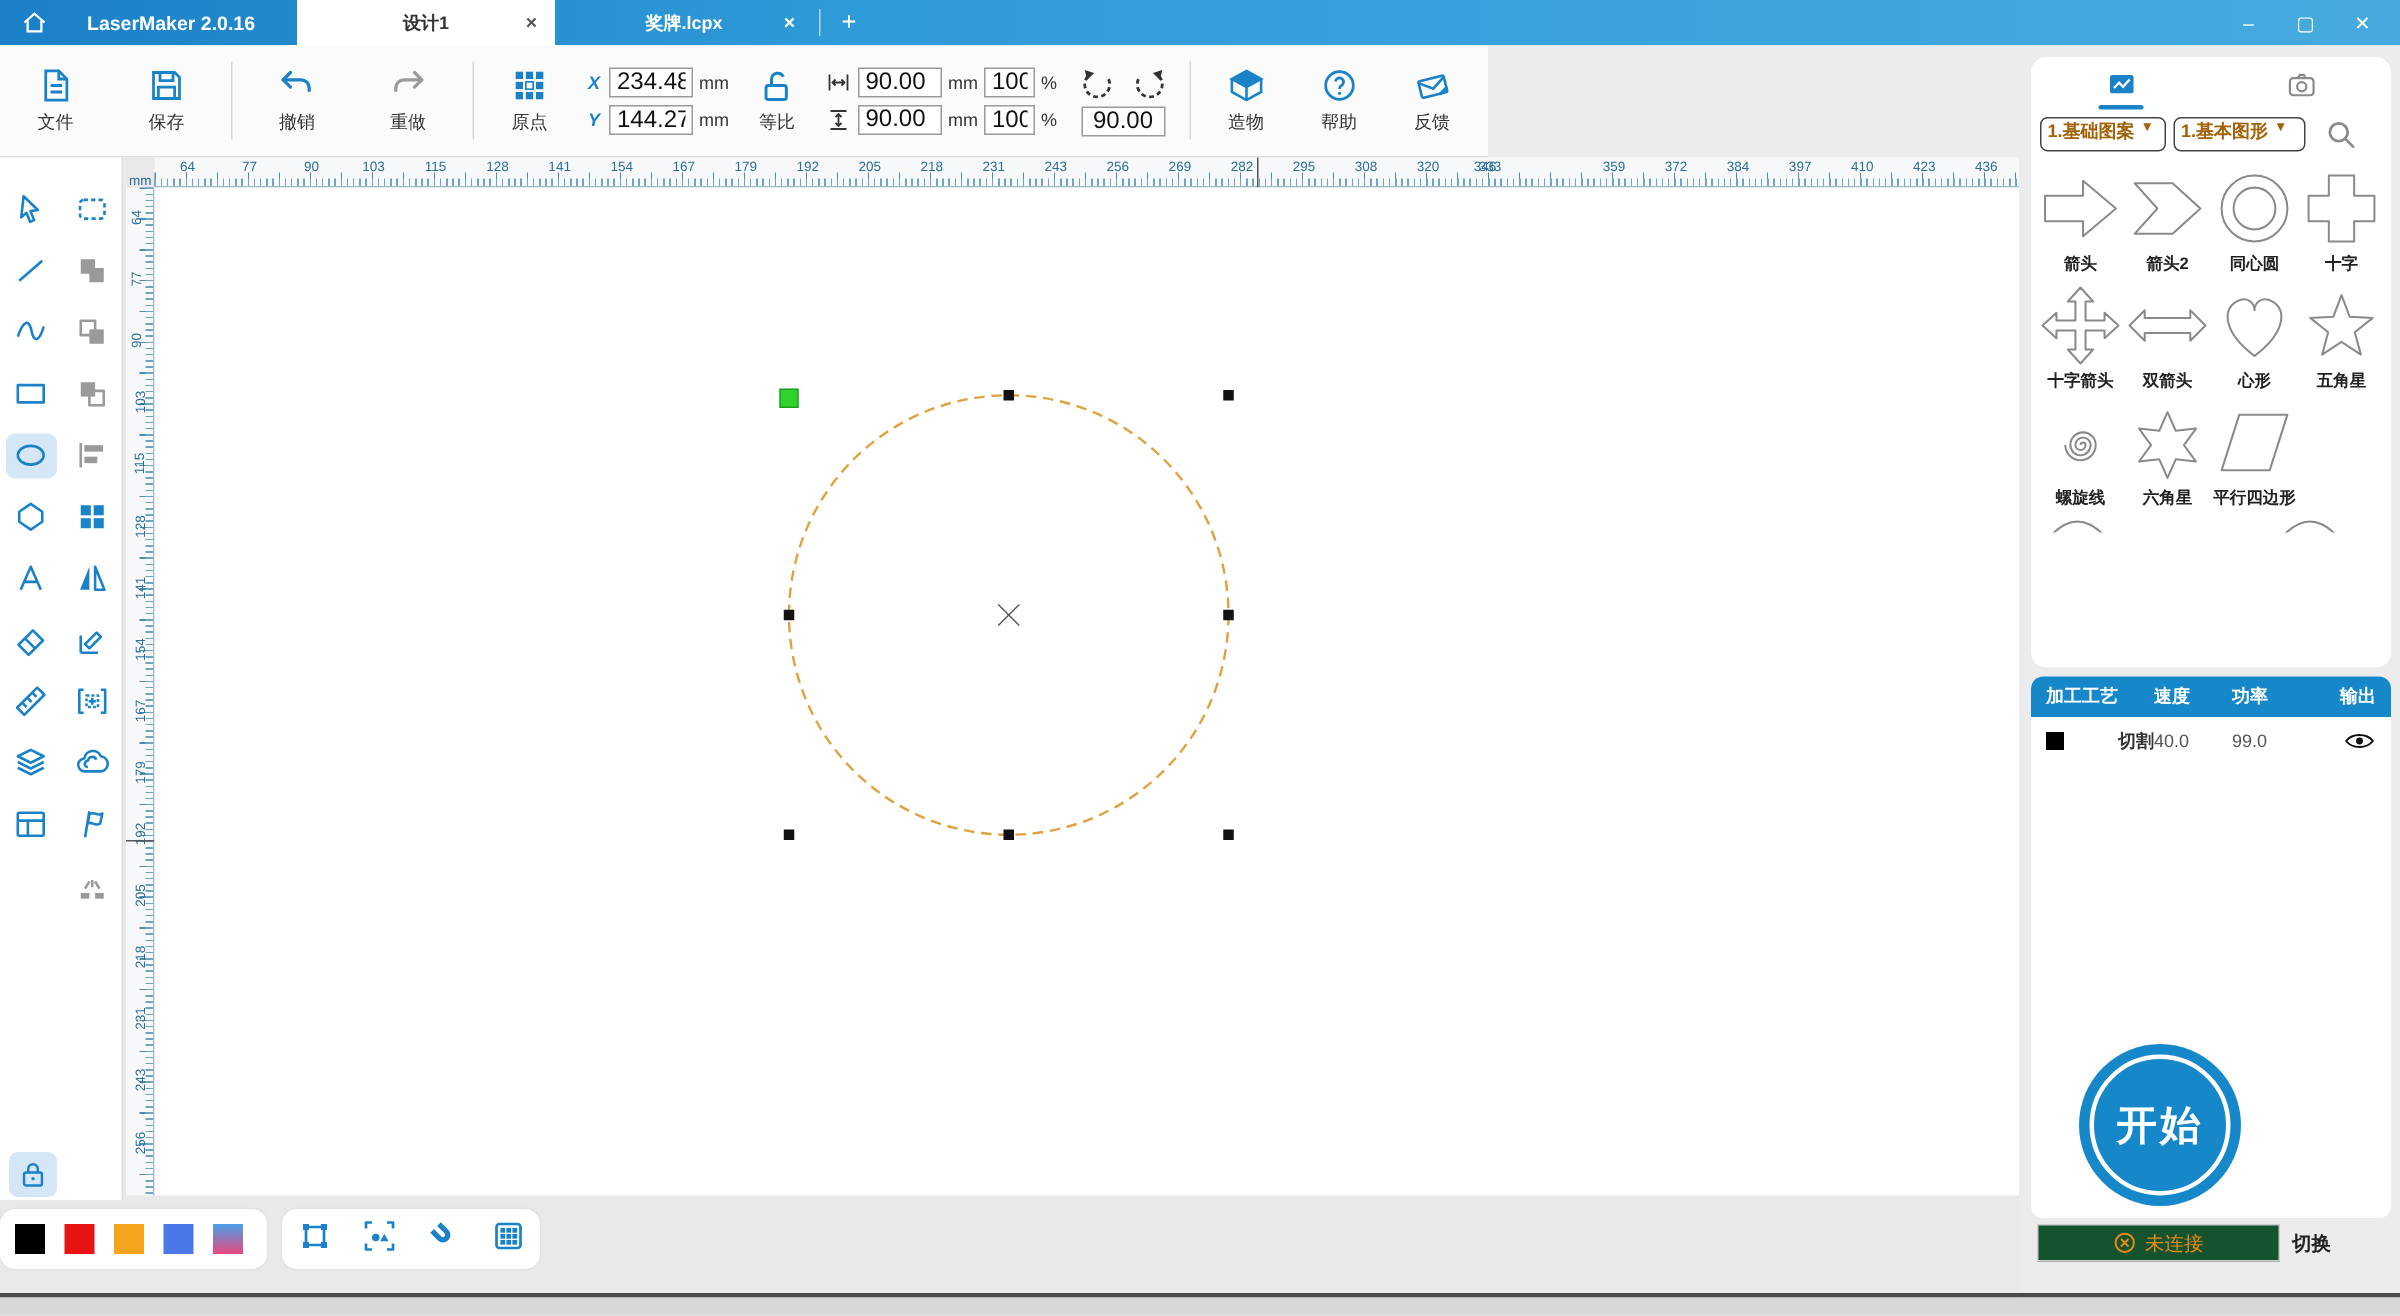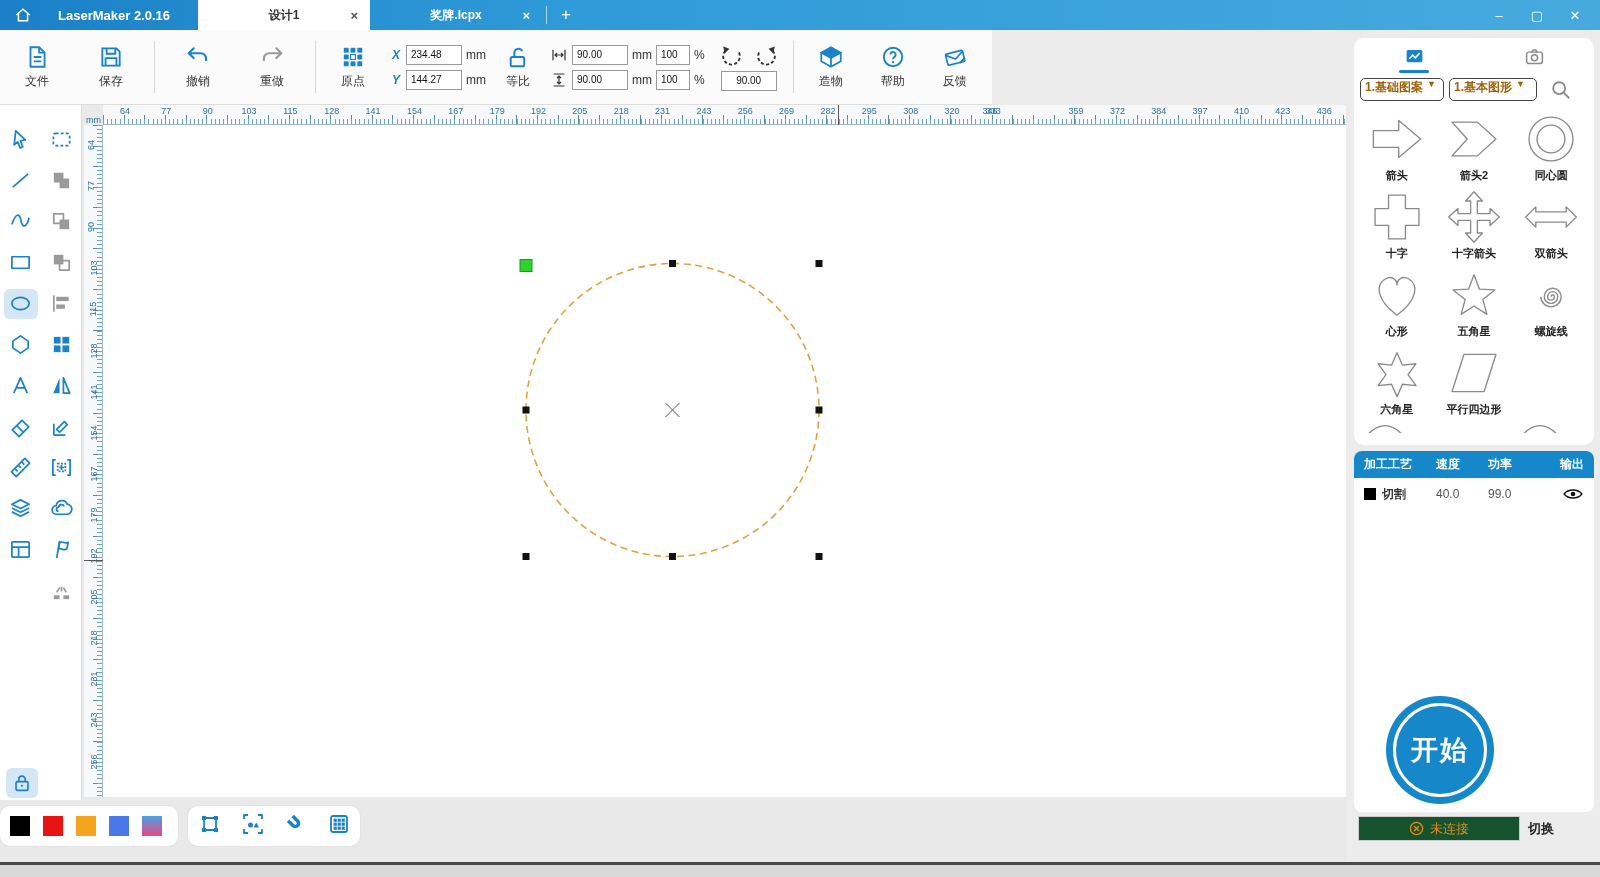--- a/index.html
+++ b/index.html
@@ -20,21 +20,21 @@
   
   #toolbar-strip{position:absolute;left:0;top:30px;width:1600px;height:75px;background:#ececec;}
   #toolbar{position:absolute;left:0;top:0;width:992px;height:75px;background:#fbfbfb;border-bottom:1px solid #ddd;
     display:flex;align-items:center;color:#1a82c8;}
   .tb-btn{width:74px;display:flex;flex-direction:column;align-items:center;justify-content:center;gap:3px;}
   .tb-btn .tb-label{font-size:12px;color:#333;}
   .tb-sep{width:1px;height:52px;background:#d7d7d7;margin:0 6px;}
   .tb-col{display:flex;flex-direction:column;gap:5px;margin:0 6px;}
   .tb-row{display:flex;align-items:center;gap:4px;font-size:12px;color:#333;}
   .xy-label{color:#1a82c8;font-weight:bold;font-style:italic;width:12px;text-align:center;}
-  input.num{width:56px;height:20px;border:1px solid #9a9a9a;font-size:10px;padding:0 4px;background:#fff;color:#111;}
+  input.num{width:56px;height:20px;border:1px solid #9a9a9a;font-size:16px;padding:0 4px;background:#fff;color:#111;}
   input.num.small{width:34px;}
   .rot-wrap{display:flex;flex-direction:column;align-items:center;gap:2px;margin:0 8px;}
   
   #left-tools{position:absolute;left:0;top:105px;width:82px;height:695px;background:#fff;border-right:1px solid #ddd;}
   .tool-grid{position:absolute;left:0;top:14px;width:82px;display:grid;grid-template-columns:41px 41px;grid-auto-rows:41px;justify-items:center;align-items:center;}
   .tool{width:34px;height:30px;display:flex;align-items:center;justify-content:center;border-radius:6px;color:#1a82c8;}
   .tool.muted{color:#9a9a9a;}
   .tool.selected{background:#d5e7f7;}
   .tool svg{width:23px;height:23px;}
   #lock-tool{position:absolute;left:6px;top:663px;width:32px;height:30px;background:#d5e7f7;border-radius:6px;
@@ -68,35 +68,35 @@
   #gallery-card{position:absolute;left:8px;top:8px;width:240px;height:407px;background:#fff;border-radius:10px;overflow:hidden;}
   .panel-tabs{display:flex;justify-content:space-around;align-items:center;height:38px;padding-top:4px;}
   .panel-tab{display:flex;flex-direction:column;align-items:center;gap:3px;color:#8a8a8a;}
   .panel-tab.active{color:#1a82c8;}
   .panel-tab .underline{width:30px;height:3px;border-radius:2px;background:transparent;}
   .panel-tab.active .underline{background:#1a82c8;}
   .dd-row{display:flex;align-items:center;gap:5px;padding:2px 4px 6px 6px;}
   .dropdown{height:23px;border:1px solid #444;border-radius:5px;display:flex;align-items:flex-start;font-size:12px;font-weight:bold;color:#a16207;padding:0 4px;background:#fff;}
   .dropdown .dd-val{white-space:nowrap;overflow:hidden;}
   .dd-caret{margin-left:4px;font-size:9px;}
-  .shape-grid{display:grid;grid-template-columns:repeat(3,1fr);padding:0 4px;}
+  .shape-grid{display:grid;grid-template-columns:repeat(4,1fr);padding:0 4px;}
   .shape-cell{height:78px;display:flex;flex-direction:column;align-items:center;justify-content:flex-end;padding-bottom:2px;color:#8a8a8a;}
   .shape-cell svg{width:54px;height:54px;}
   .shape-label{font-size:11px;font-weight:bold;color:#222;margin-top:2px;}
   .partial-row{display:grid;grid-template-columns:repeat(3,1fr);padding:0 4px;height:14px;overflow:hidden;color:#8a8a8a;}
   .partial-row svg{width:54px;height:20px;margin:0 auto;}
   #process-card{position:absolute;left:8px;top:421px;width:240px;height:361px;background:#fff;border-radius:8px;}
   .proc-header{height:27px;background:#1687c9;border-radius:8px 8px 0 0;display:flex;align-items:center;color:#fff;font-size:12px;font-weight:bold;padding:0 10px;}
   .proc-header span:nth-child(1){width:72px;}
   .proc-header span:nth-child(2){width:52px;}
   .proc-header span:nth-child(3){width:56px;}
   .proc-header span:nth-child(4){margin-left:auto;}
   .proc-row{height:32px;display:flex;align-items:center;font-size:12px;color:#333;padding:0 10px;}
   .proc-swatch{width:12px;height:12px;margin-right:6px;}
-  .proc-name{width:54px;font-weight:bold;}
+  .proc-name{width:54px;font-weight:bold;text-align:right;}
   .proc-speed{width:52px;color:#555;}
   .proc-power{width:56px;color:#555;}
   .proc-eye{margin-left:auto;color:#111;display:flex;}
   .proc-eye svg{width:22px;height:16px;}
   #start-btn{position:absolute;left:1386px;top:696px;width:108px;height:108px;border-radius:50%;background:#1687c9;
     display:flex;align-items:center;justify-content:center;color:#fff;font-size:27px;font-weight:bold;letter-spacing:2px;}
   #start-btn::after{content:"";position:absolute;inset:7px;border:3px solid #fff;border-radius:50%;}
   #conn-box{position:absolute;left:1358px;top:816px;width:162px;height:25px;background:#14532d;border:1px solid #ccc;
     display:flex;align-items:center;justify-content:center;gap:6px;color:#e8891a;font-size:13px;font-weight:normal;}
   #conn-box svg{width:15px;height:15px;}

